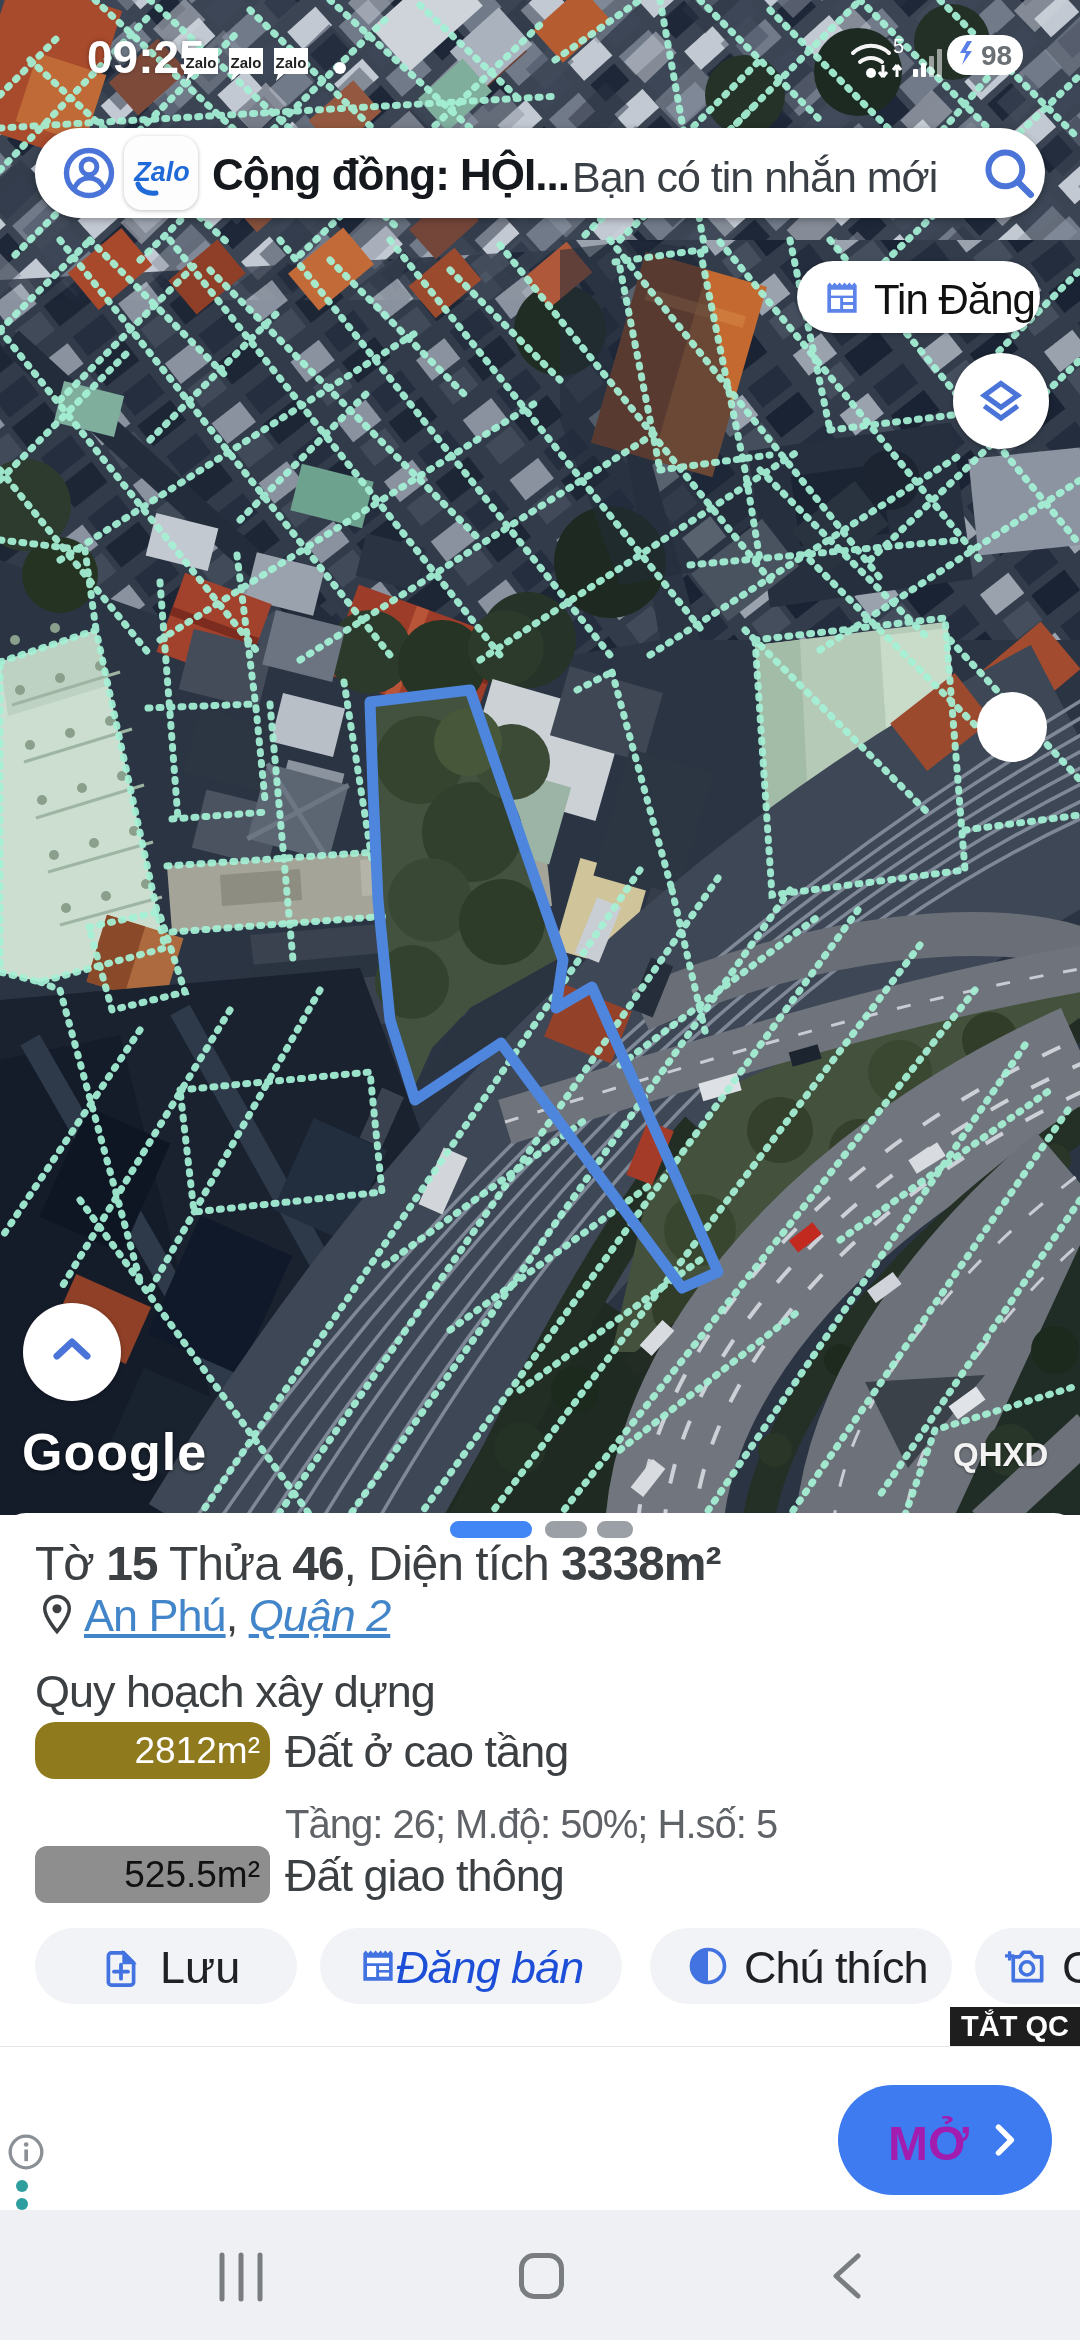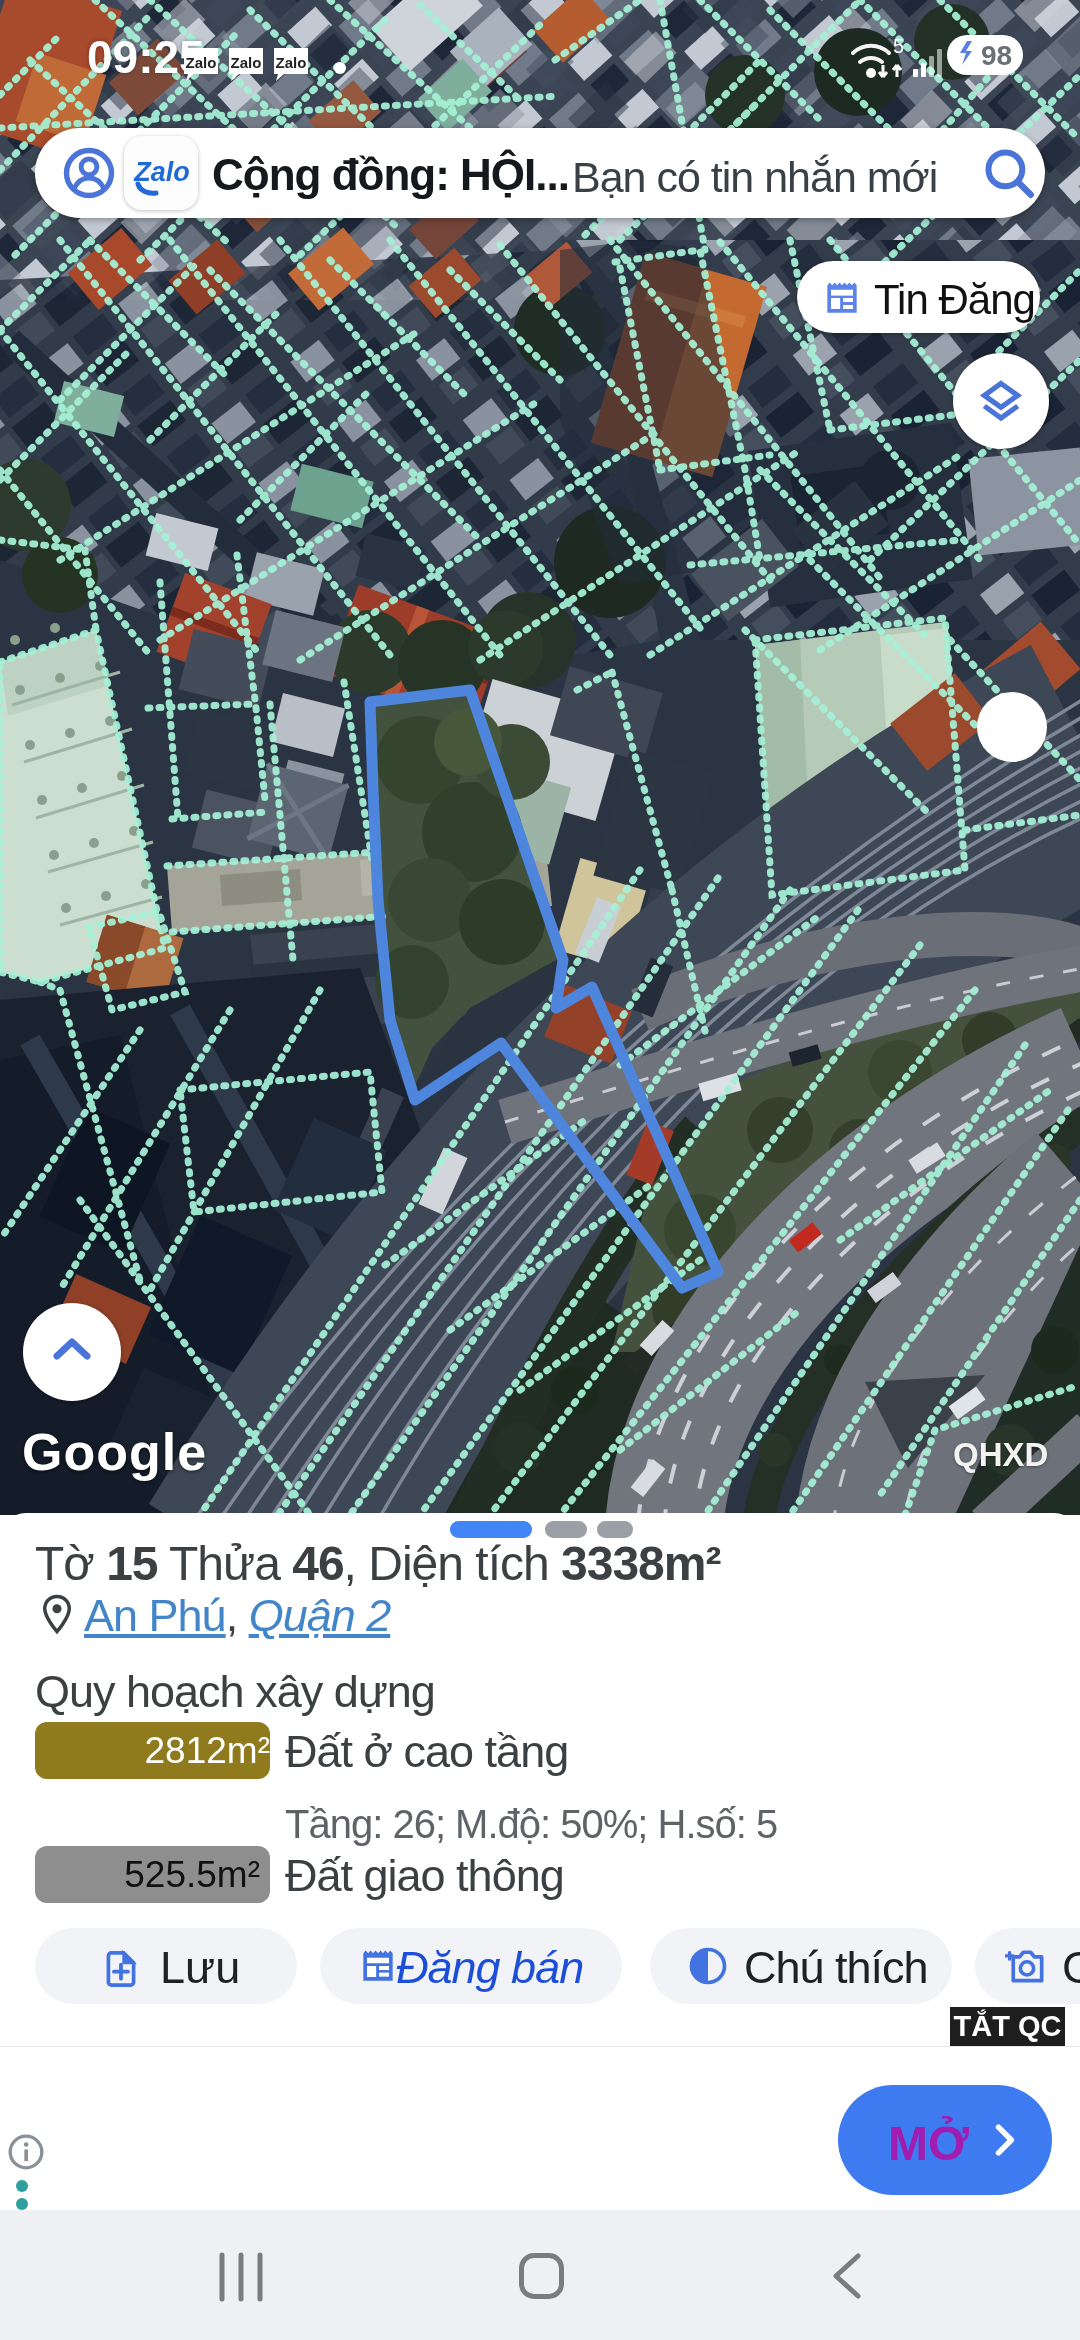--- a/index.html
+++ b/index.html
@@ -470,21 +470,21 @@
 <div class="abs" style="left:597px;top:1521px;width:36px;height:17px;border-radius:9px;background:#9aa0a6;"></div>
 
 <div class="abs" style="left:35px;top:1536px;font-size:48px;color:#3c4043;letter-spacing:-1px;">Tờ <b>15</b> Thửa <b>46</b>, Diện tích <b>3338m²</b></div>
 <svg class="abs" style="left:36px;top:1593px;" width="42" height="42" viewBox="0 0 24 24">
   <path d="M12 2 C8 2 5 5 5 9 c0 5 7 13 7 13 s7-8 7-13 c0-4-3-7-7-7 z" fill="none" stroke="#3c4043" stroke-width="2"></path>
   <circle cx="12" cy="9" r="2.6" fill="#3c4043"></circle>
 </svg>
 <div class="abs" style="left:84px;top:1590px;font-size:45px;color:#4285c8;letter-spacing:-1px;"><span style="text-decoration:underline;">An Phú</span><span style="color:#3c4043;">, </span><span style="text-decoration:underline;font-style:italic;">Quận 2</span></div>
 <div class="abs" style="left:35px;top:1666px;font-size:45px;color:#3c4043;letter-spacing:-1px;">Quy hoạch xây dựng</div>
 
-<div class="abs" style="left:35px;top:1722px;width:235px;height:57px;border-radius:12px;background:#8f7a1e;color:#fff;font-size:37px;text-align:right;line-height:57px;">2812m²</div>
+<div class="abs" style="left:35px;top:1722px;width:235px;height:57px;border-radius:20px;background:#8f7a1e;color:#fff;font-size:37px;text-align:right;line-height:57px;padding-right:10px;">2812m²</div>
 <div class="abs" style="left:285px;top:1726px;font-size:45px;color:#3c4043;letter-spacing:-1px;">Đất ở cao tầng</div>
 <div class="abs" style="left:285px;top:1802px;font-size:40px;color:#5f6368;letter-spacing:-1px;">Tầng: 26; M.độ: 50%; H.số: 5</div>
 <div class="abs" style="left:35px;top:1846px;width:235px;height:57px;border-radius:12px;background:#8e8e8e;color:#111;font-size:37px;text-align:right;line-height:57px;padding-right:10px;">525.5m²</div>
 <div class="abs" style="left:285px;top:1850px;font-size:45px;color:#3c4043;letter-spacing:-1px;">Đất giao thông</div>
 
 <div class="abs" style="left:35px;top:1928px;width:262px;height:76px;border-radius:38px;background:#f1f3f6;"></div>
 <svg class="abs" style="left:100px;top:1948px;" width="42" height="42" viewBox="0 0 24 24">
   <path d="M13.5 2.8 H6.5 A1.7 1.7 0 0 0 4.8 4.5 V19.5 A1.7 1.7 0 0 0 6.5 21.2 H17.5 A1.7 1.7 0 0 0 19.2 19.5 V8.5 Z" fill="none" stroke="#4273e0" stroke-width="2.1"></path>
   <path d="M13.5 2.8 L19.2 8.5 H13.5 Z" fill="#4273e0" stroke="#4273e0" stroke-width="1.5"></path>
   <path d="M12 9.5 v8 M8 13.5 h8" stroke="#4273e0" stroke-width="2.2" stroke-linecap="round"></path>
@@ -509,21 +509,21 @@
 <div class="abs" style="left:744px;top:1942px;font-size:45px;color:#202124;letter-spacing:-1px;">Chú thích</div>
 
 <div class="abs" style="left:975px;top:1928px;width:105px;height:76px;border-radius:38px 0 0 38px;background:#f1f3f6;"></div>
 <svg class="abs" style="left:1005px;top:1944px;" width="44" height="44" viewBox="0 0 24 24">
   <path d="M4.5 7 h3.5 l2 -2.5 h4 L16 7 h4 v13 H4.5 z" fill="none" stroke="#4273e0" stroke-width="2" stroke-linejoin="round"></path>
   <circle cx="12" cy="13.3" r="3.6" fill="none" stroke="#4273e0" stroke-width="2"></circle>
   <path d="M2.5 4 v5 M0 6.5 h5" stroke="#4273e0" stroke-width="1.8"></path>
 </svg>
 <div class="abs" style="left:1062px;top:1942px;font-size:45px;color:#202124;">C</div>
 
-<div class="abs" style="left:950px;top:2007px;width:115px;height:39px;background:#1e1e1e;color:#fff;font-size:29px;font-weight:bold;text-align:center;line-height:39px;">TẮT QC</div>
+<div class="abs" style="left:950px;top:2007px;width:130px;height:39px;background:#1e1e1e;color:#fff;font-size:29px;font-weight:bold;text-align:center;line-height:39px;">TẮT QC</div>
 <div class="abs" style="left:0;top:2046px;width:1080px;height:164px;background:#fff;border-top:1px solid #e8e8e8;"></div>
 <svg class="abs" style="left:6px;top:2132px;" width="40" height="40" viewBox="0 0 24 24">
   <circle cx="12" cy="12" r="9.5" fill="none" stroke="#8a9095" stroke-width="2"></circle>
   <rect x="11" y="10.5" width="2.2" height="7" fill="#8a9095"></rect>
   <circle cx="12.1" cy="7.5" r="1.4" fill="#8a9095"></circle>
 </svg>
 <svg class="abs" style="left:10px;top:2178px;" width="24" height="62" viewBox="0 0 24 62">
   <circle cx="12" cy="8" r="6" fill="#2e9e9e"></circle>
   <circle cx="12" cy="26" r="6" fill="#2e9e9e"></circle>
   <circle cx="12" cy="44" r="6" fill="#2e9e9e"></circle>

